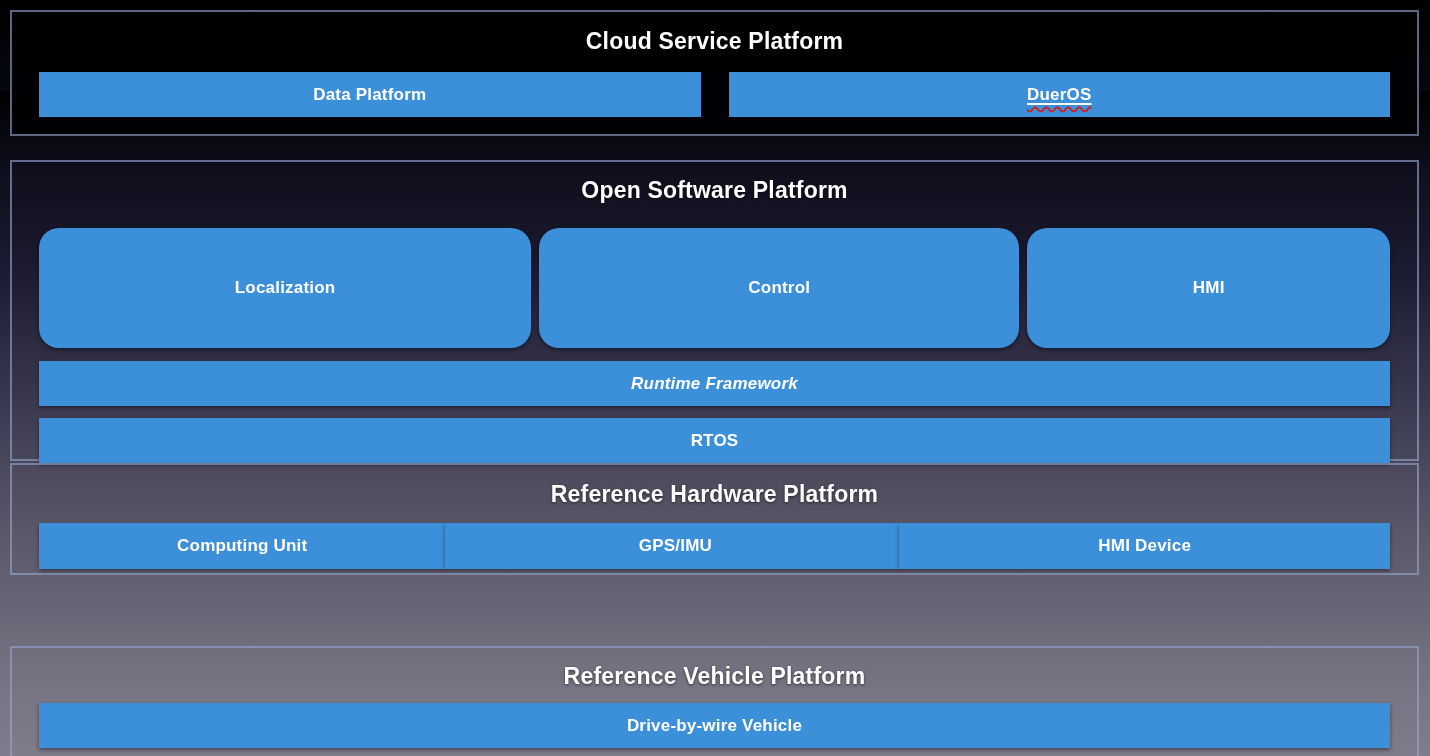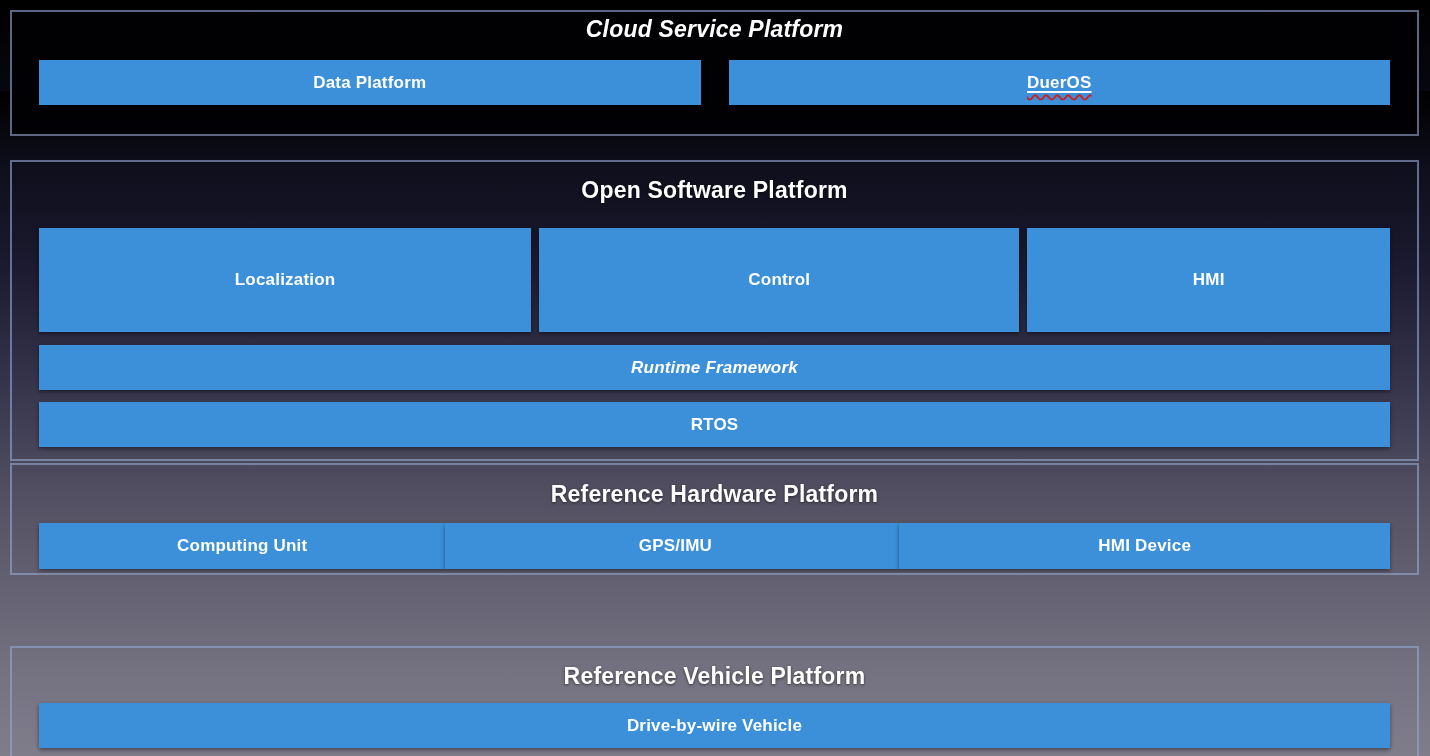--- a/index.html
+++ b/index.html
@@ -42,21 +42,21 @@
   .panel-title {
     margin: 0;
     text-align: center;
     color: #ffffff;
     font-size: 23px;
     font-weight: bold;
     line-height: 30px;
     letter-spacing: 0.2px;
     text-shadow: 0 1px 3px rgba(0,0,0,0.55);
   }
-  .panel-cloud    .panel-title { margin-top: 2px; font-style: italic; }
+  .panel-cloud    .panel-title { margin-top: 14px; }
   .panel-software .panel-title { margin-top: 13px; }
   .panel-hardware .panel-title { margin-top: 14px; }
   .panel-vehicle  .panel-title { margin-top: 13px; }
 
   .row {
     display: flex;
     width: 100%;
   }
   .row-cloud    { margin-top: 16px; gap: 28px; }
   .row-modules  { margin-top: 23px; gap: 8px;  }
@@ -72,21 +72,21 @@
     background: #3b90d9;
     color: #ffffff;
     font-size: 17px;
     font-weight: bold;
     letter-spacing: 0.2px;
     box-shadow: 0 2px 4px rgba(0, 0, 10, 0.45);
     height: 45px;
     flex: 1 1 0;
     text-align: center;
   }
-  .box-tall { height: 104px; }
+  .box-tall { height: 120px; border-radius: 20px; }
   .box-med  { height: 46px; }
 
   
   .w-localization { flex-grow: 494; }
   .w-control      { flex-grow: 482; }
   .w-hmi          { flex-grow: 364; }
   .w-computing    { flex-grow: 401; }
   .w-gps          { flex-grow: 442; padding-left: 6px; }
   .w-hmidevice    { flex-grow: 484; }
 

